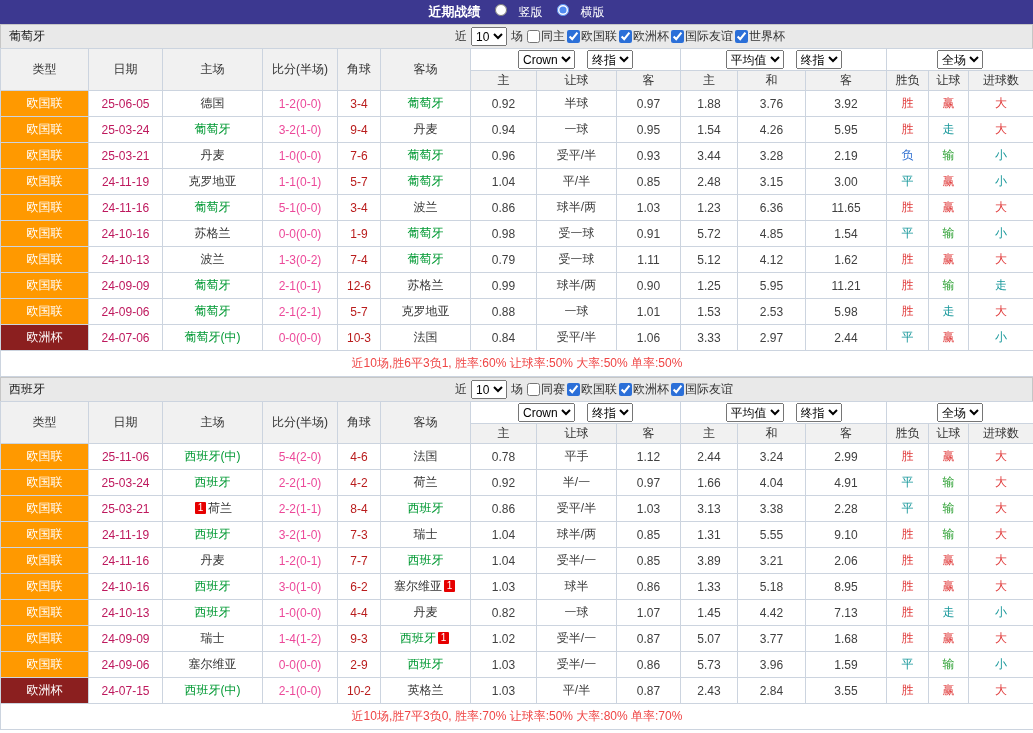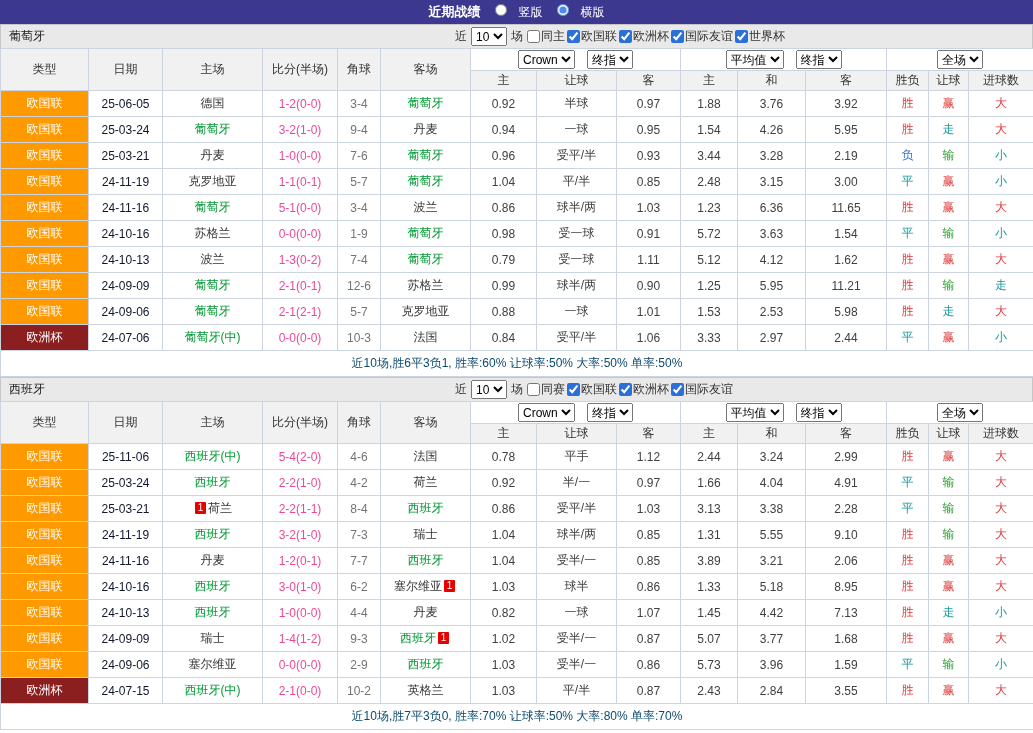--- a/index.html
+++ b/index.html
@@ -34,32 +34,32 @@
   table.results { width:1033px; border-collapse:collapse; table-layout:fixed; }
   table.results td {
     border:1px solid #ccd4df; text-align:center; font-size:12px;
     height:26px; white-space:nowrap; overflow:hidden; padding:0 2px;
   }
   tr.hdrA td { height:22px; background:#fff; }
   tr.hdrA td.side { background:#f1f1f1; color:#333; }
   tr.hdrA select { height:19px; font-size:12px; margin:0 6px; }
   tr.hdrB td { height:20px; background:#f1f1f1; color:#333; }
   td.type { color:#fff; }
-  td.date { color:#0f172a; }
+  td.date { color:#be185d; }
   td.score { color:#ec4899; }
-  td.corner { color:#737373; }
+  td.corner { color:#b91c1c; }
   td.num { color:#404040; }
   .focal { color:#009933; }
   .plain { color:#333; }
   .card {
     display:inline-block; min-width:11px; height:12px; line-height:12px;
     background:#e60000; color:#fff; font-size:10px; padding:0 1px;
     margin:0 2px; border-radius:1px; vertical-align:1px;
   }
-  td.summary { color:#0c4a6e; height:24px; }
+  td.summary { color:#ef4444; height:24px; }
 </style>
 </head>
 <body>
 
 <div class="topbar">
   <span class="title">近期战绩</span>
   <label>
     <input type="radio" name="layout" style="">
     <span>竖版</span>
   </label>
@@ -229,21 +229,21 @@
             <td class="type" style="background: rgb(255, 153, 0);">欧国联</td>
             <td class="date">24-10-16</td>
             <td class="team"><span class="plain">苏格兰</span></td>
             <td class="score">0-0(0-0)</td>
             <td class="corner">1-9</td>
             <td class="team"><span class="focal">葡萄牙</span></td>
             <td class="num">0.98</td>
             <td class="num">受一球</td>
             <td class="num">0.91</td>
             <td class="num">5.72</td>
-            <td class="num">3.63</td>
+            <td class="num">4.85</td>
             <td class="num">1.54</td>
             <td class="flag" style="color: rgb(24, 152, 155);">平</td>
             <td class="flag" style="color: rgb(47, 161, 53);">输</td>
             <td class="flag" style="color: rgb(24, 152, 155);">小</td>
           </tr>
           <tr class="datarow">
             <td class="type" style="background: rgb(255, 153, 0);">欧国联</td>
             <td class="date">24-10-13</td>
             <td class="team"><span class="plain">波兰</span></td>
             <td class="score">1-3(0-2)</td>

